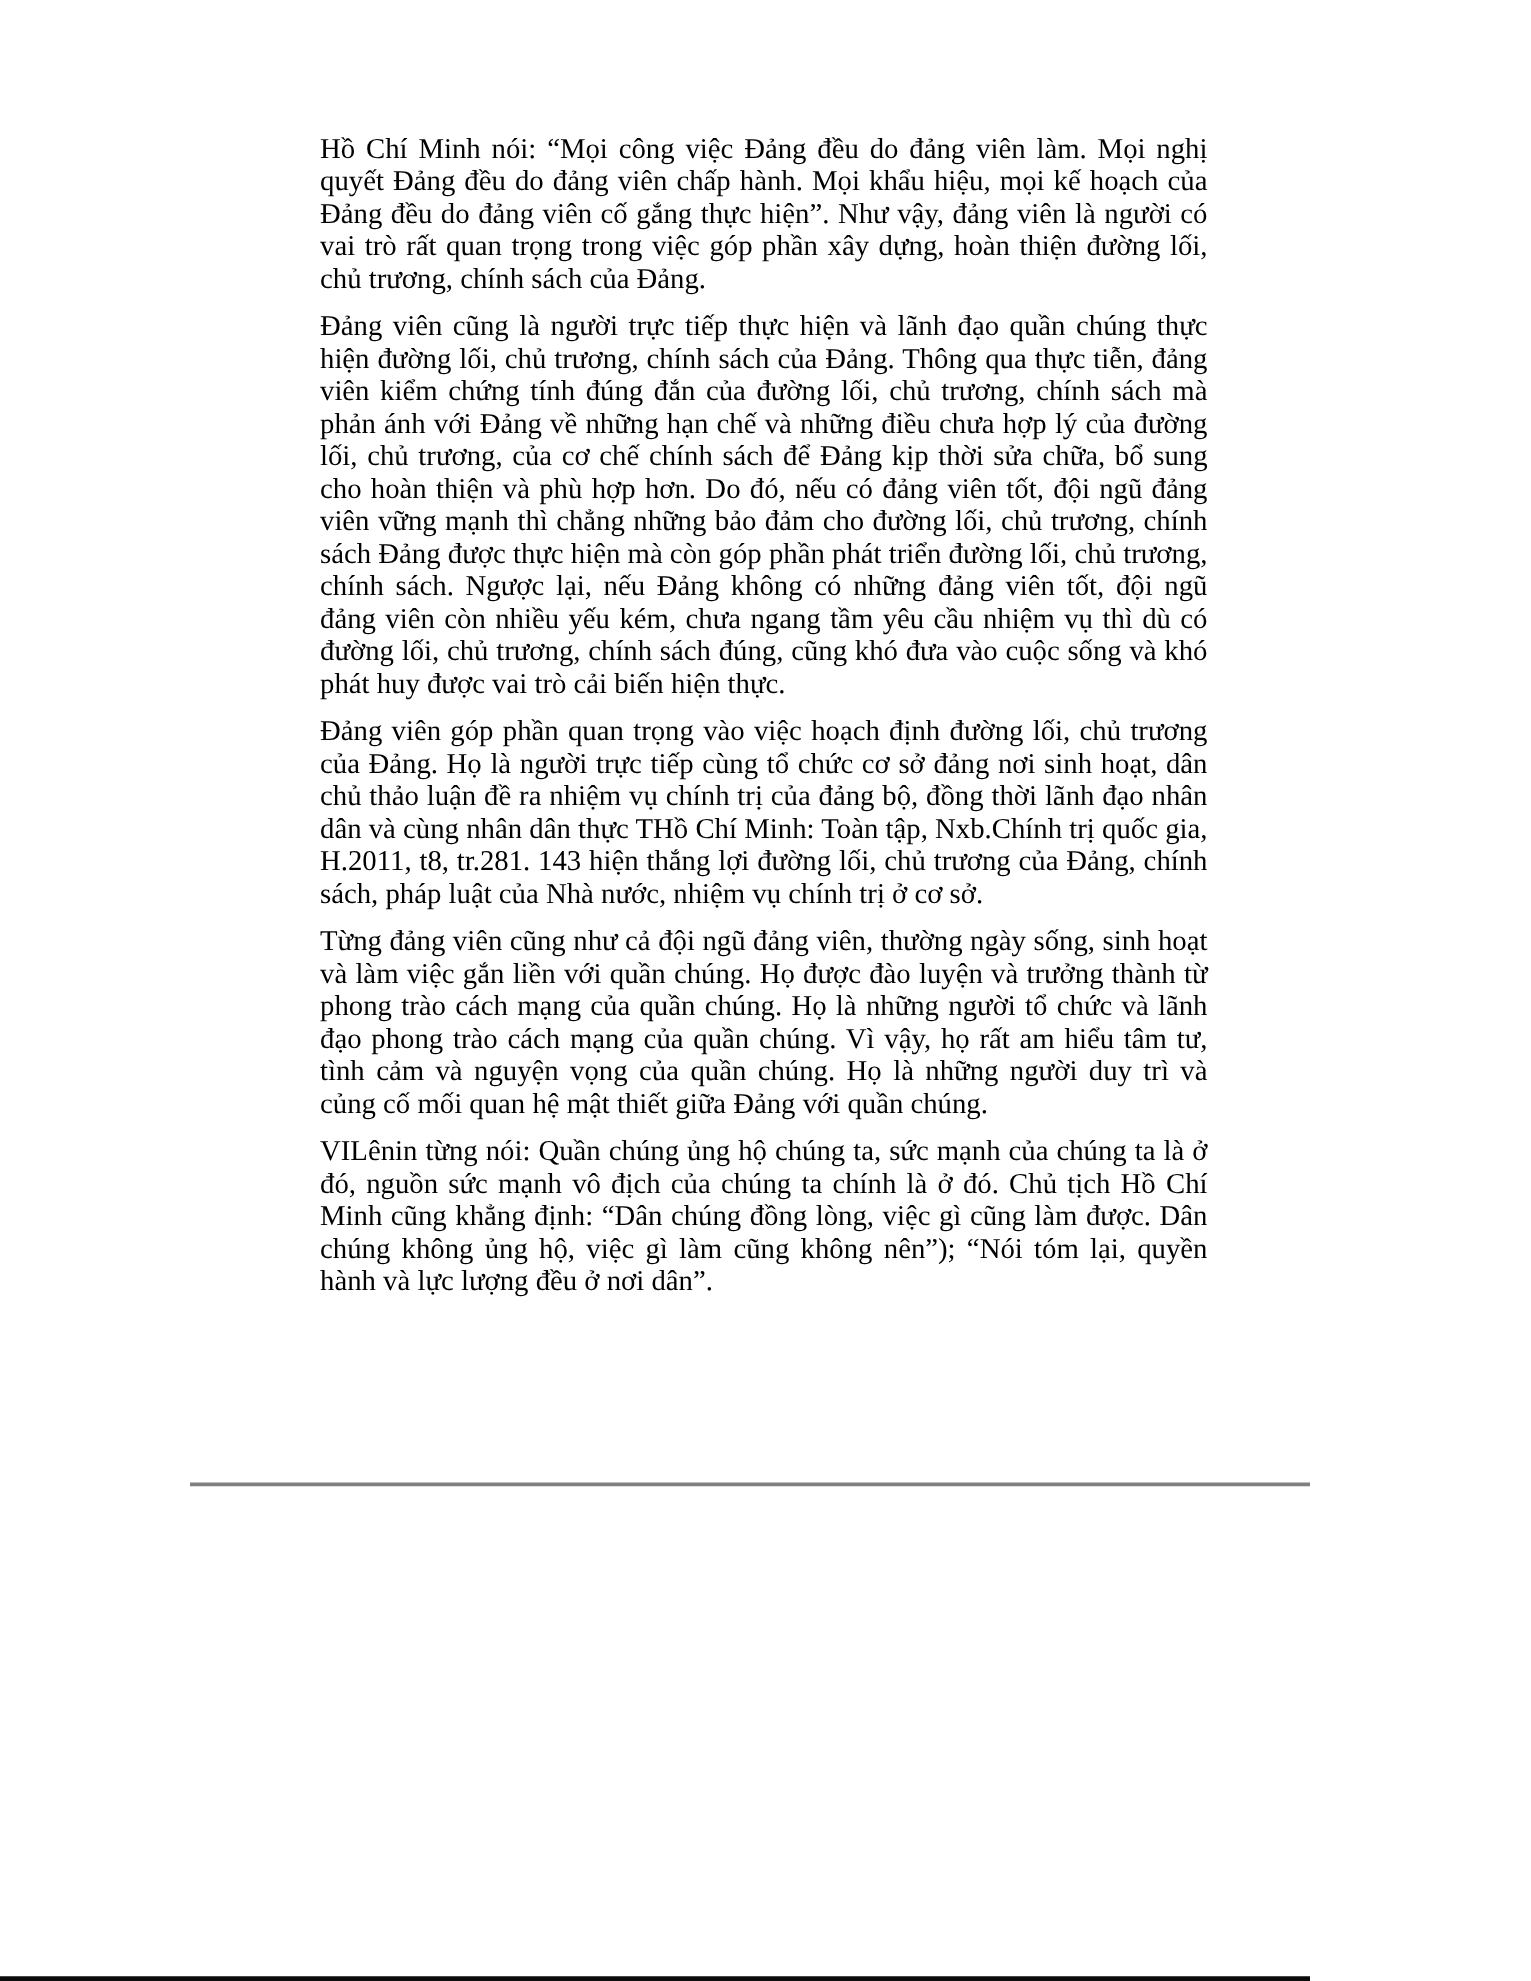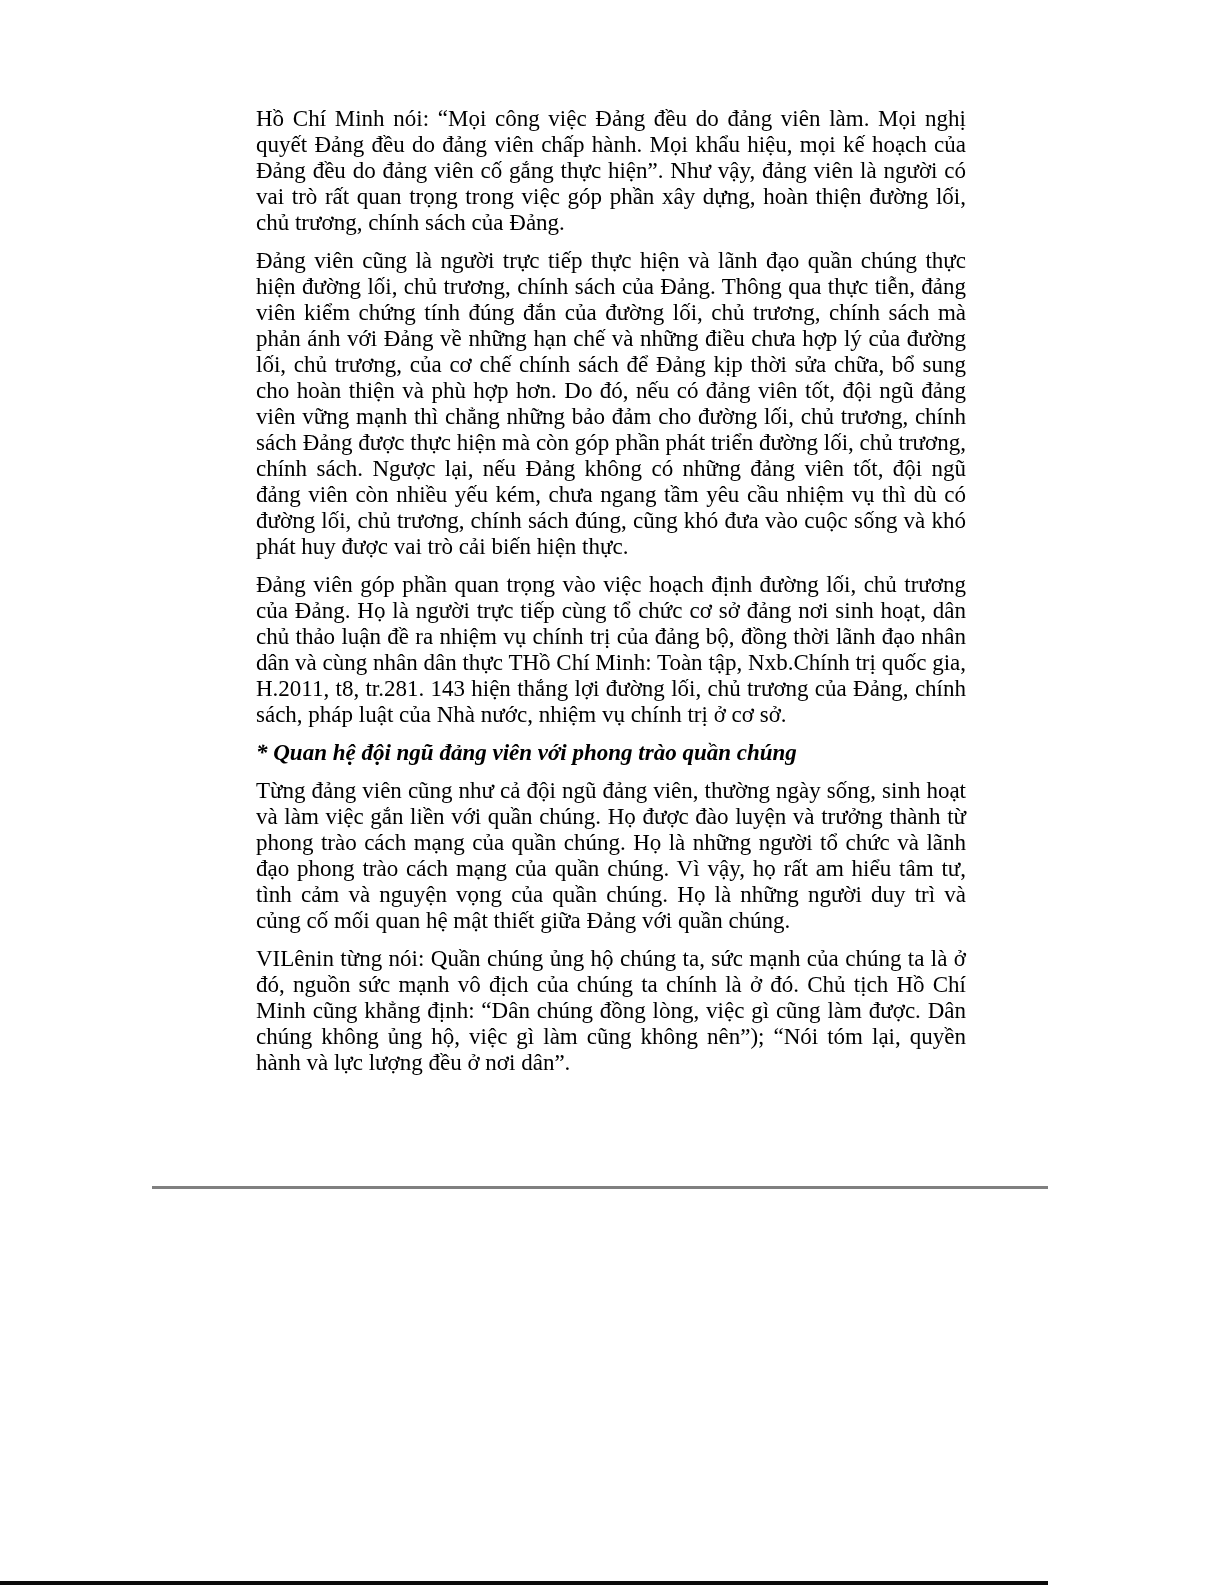--- a/index.html
+++ b/index.html
@@ -53,20 +53,19 @@
   }
 </style>
 </head>
 <body>
 
 <div class="page">
   <div class="text-column">
     <p>Hồ Chí Minh nói: “Mọi công việc Đảng đều do đảng viên làm. Mọi nghị quyết Đảng đều do đảng viên chấp hành. Mọi khẩu hiệu, mọi kế hoạch của Đảng đều do đảng viên cố gắng thực hiện”. Như vậy, đảng viên là người có vai trò rất quan trọng trong việc góp phần xây dựng, hoàn thiện đường lối, chủ trương, chính sách của Đảng.</p>
     <p>Đảng viên cũng là người trực tiếp thực hiện và lãnh đạo quần chúng thực hiện đường lối, chủ trương, chính sách của Đảng. Thông qua thực tiễn, đảng viên kiểm chứng tính đúng đắn của đường lối, chủ trương, chính sách mà phản ánh với Đảng về những hạn chế và những điều chưa hợp lý của đường lối, chủ trương, của cơ chế chính sách để Đảng kịp thời sửa chữa, bổ sung cho hoàn thiện và phù hợp hơn. Do đó, nếu có đảng viên tốt, đội ngũ đảng viên vững mạnh thì chẳng những bảo đảm cho đường lối, chủ trương, chính sách Đảng được thực hiện mà còn góp phần phát triển đường lối, chủ trương, chính sách. Ngược lại, nếu Đảng không có những đảng viên tốt, đội ngũ đảng viên còn nhiều yếu kém, chưa ngang tầm yêu cầu nhiệm vụ thì dù có đường lối, chủ trương, chính sách đúng, cũng khó đưa vào cuộc sống và khó phát huy được vai trò cải biến hiện thực.</p>
     <p>Đảng viên góp phần quan trọng vào việc hoạch định đường lối, chủ trương của Đảng. Họ là người trực tiếp cùng tổ chức cơ sở đảng nơi sinh hoạt, dân chủ thảo luận đề ra nhiệm vụ chính trị của đảng bộ, đồng thời lãnh đạo nhân dân và cùng nhân dân thực THồ Chí Minh: Toàn tập, Nxb.Chính trị quốc gia, H.2011, t8, tr.281. 143 hiện thắng lợi đường lối, chủ trương của Đảng, chính sách, pháp luật của Nhà nước, nhiệm vụ chính trị ở cơ sở.</p>
-    <p class="section-heading">* Quan hệ đội ngũ đảng viên với phong trào quần chúng</p>
     <p>Từng đảng viên cũng như cả đội ngũ đảng viên, thường ngày sống, sinh hoạt và làm việc gắn liền với quần chúng. Họ được đào luyện và trưởng thành từ phong trào cách mạng của quần chúng. Họ là những người tổ chức và lãnh đạo phong trào cách mạng của quần chúng. Vì vậy, họ rất am hiểu tâm tư, tình cảm và nguyện vọng của quần chúng. Họ là những người duy trì và củng cố mối quan hệ mật thiết giữa Đảng với quần chúng.</p>
     <p>VILênin từng nói: Quần chúng ủng hộ chúng ta, sức mạnh của chúng ta là ở đó, nguồn sức mạnh vô địch của chúng ta chính là ở đó. Chủ tịch Hồ Chí Minh cũng khẳng định: “Dân chúng đồng lòng, việc gì cũng làm được. Dân chúng không ủng hộ, việc gì làm cũng không nên”); “Nói tóm lại, quyền hành và lực lượng đều ở nơi dân”.</p>
   </div>
 
   <div class="divider"></div>
   <div class="bottom-border"></div>
 </div>
 
 </body></html>

